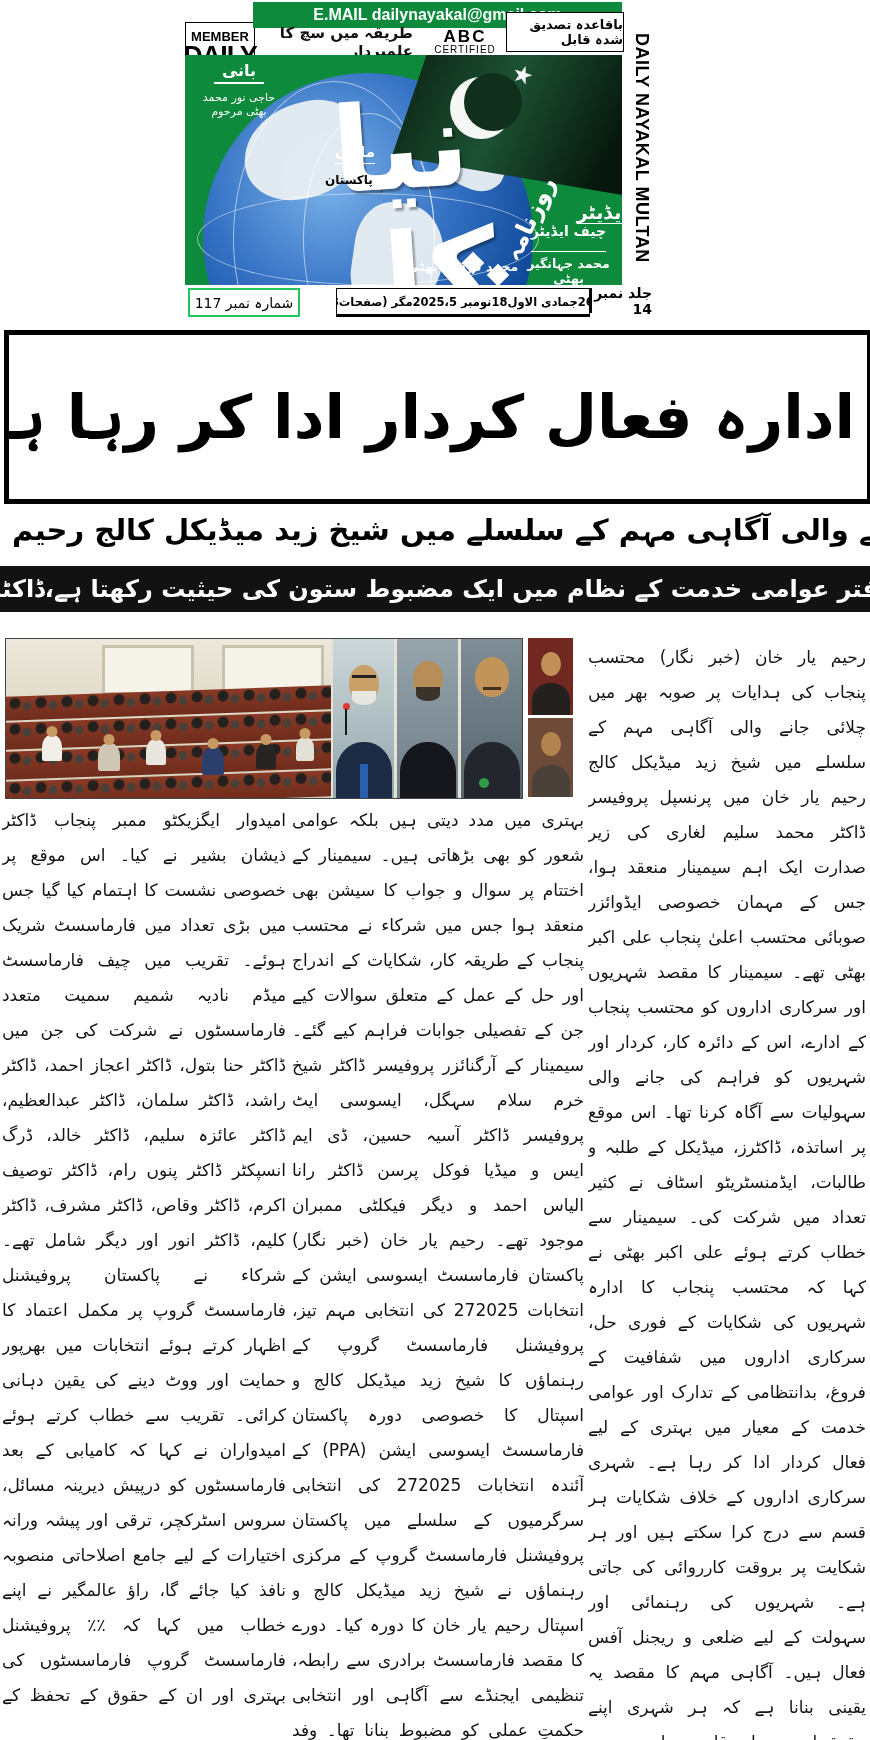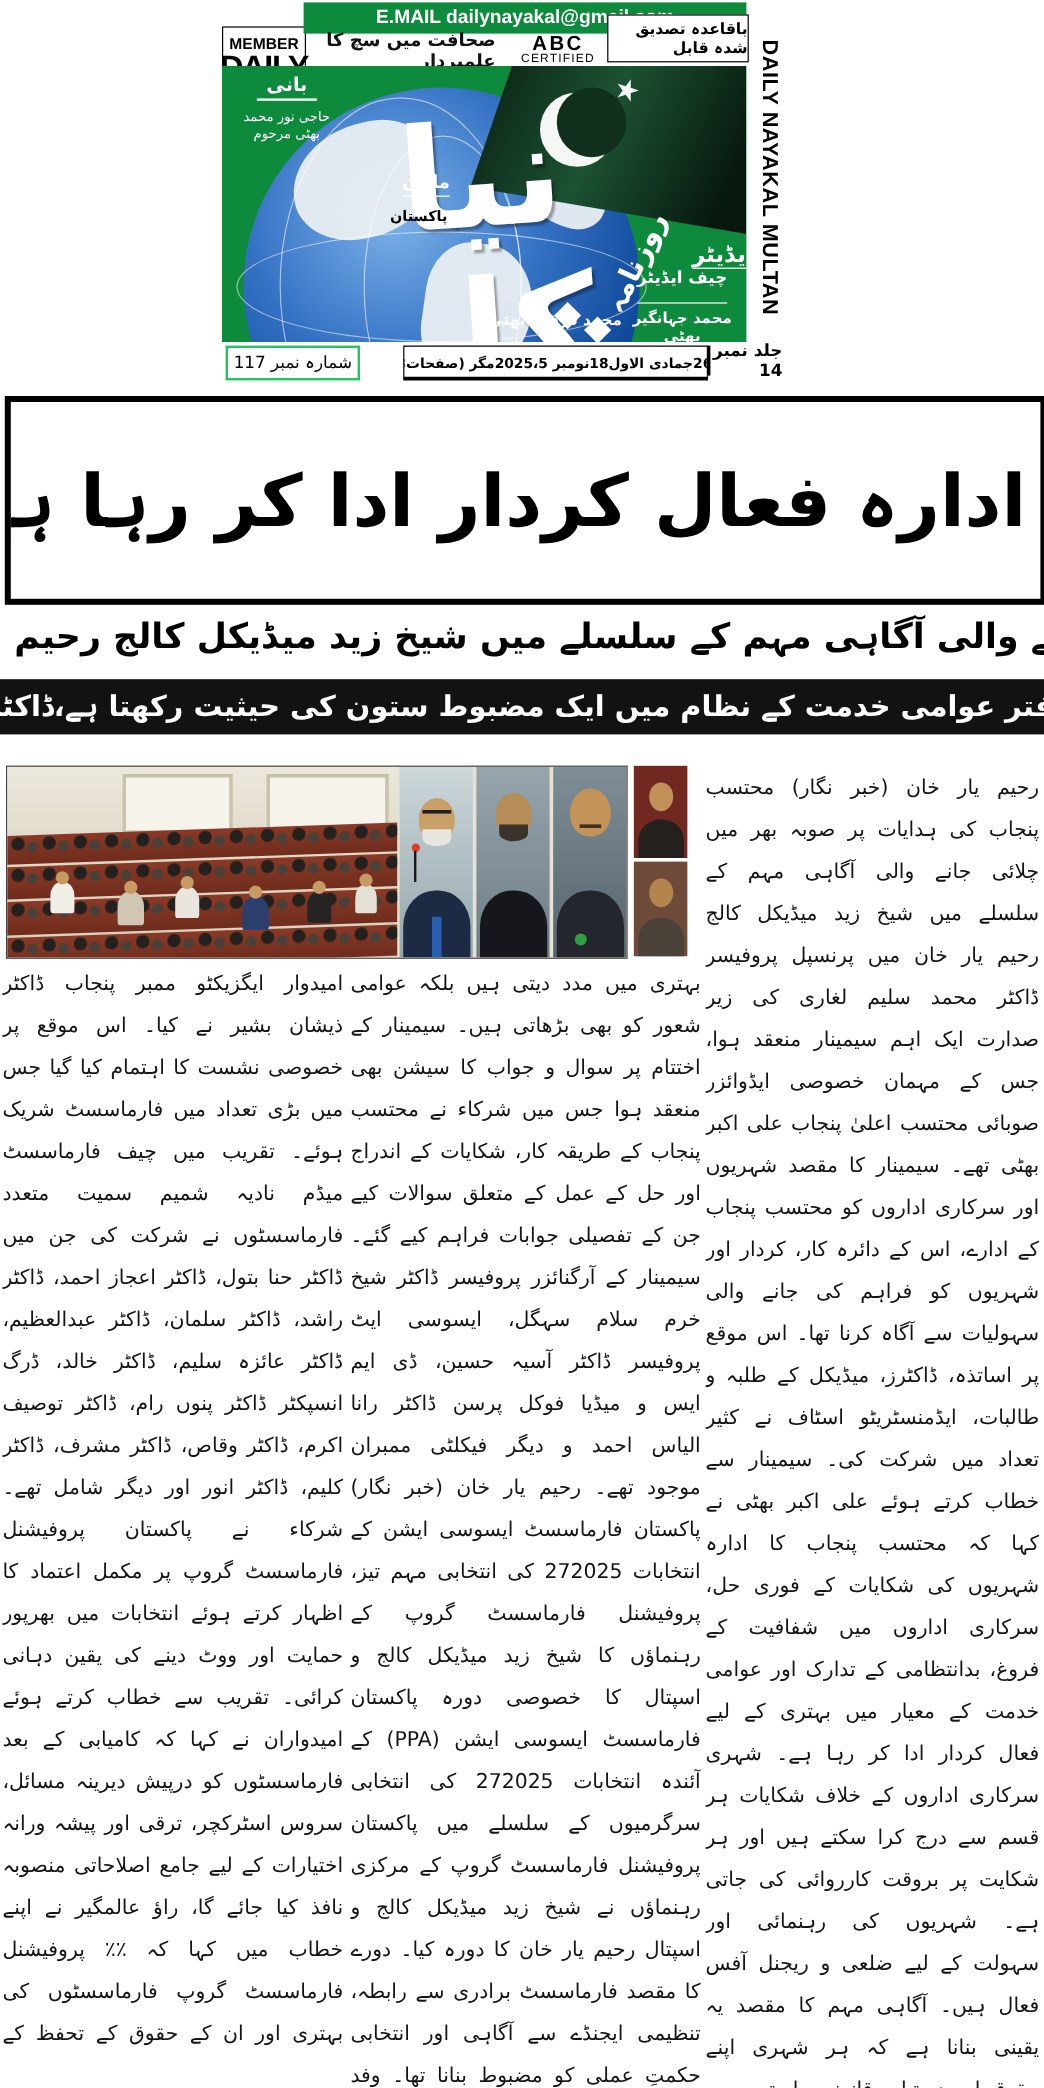--- a/index.html
+++ b/index.html
@@ -119,21 +119,21 @@
 </head>
 <body>
 
 <div id="page">
 
   <div class="abs cpne-box latin">
     <span class="m">MEMBER</span>
     <span class="c">DAILY</span>
   </div>
   <div class="abs email-banner latin">E.MAIL dailynayakal@gmail.com</div>
-  <div class="abs slogan urdu">صحافت میں سچ کا علمبردار</div>
+  <div class="abs slogan urdu">طریقہ میں سچ کا علمبردار</div>
   <div class="abs abc-box latin">
     <span class="a">ABC</span>
     <span class="b">CERTIFIED</span>
   </div>
   <div class="abs certified-box urdu">باقاعدہ تصدیق شدہ قابل</div>
 
   <div class="abs green-head">
     <div class="globe">
       <div class="cont c1"></div>
         <div class="cont c2"></div>

